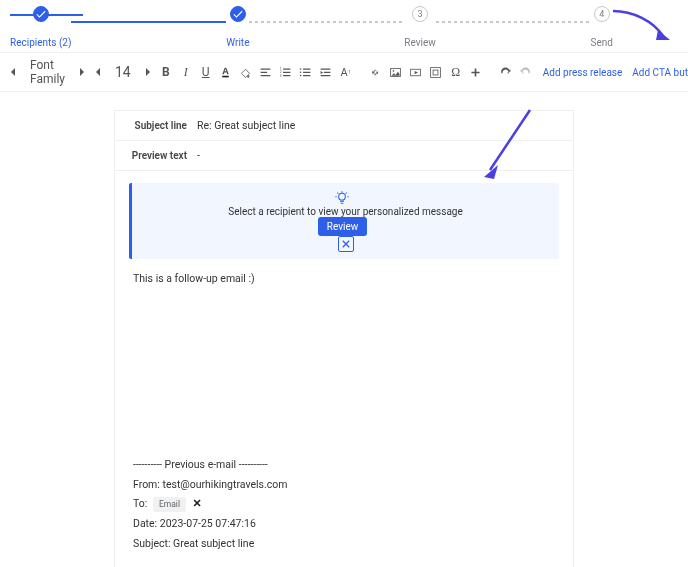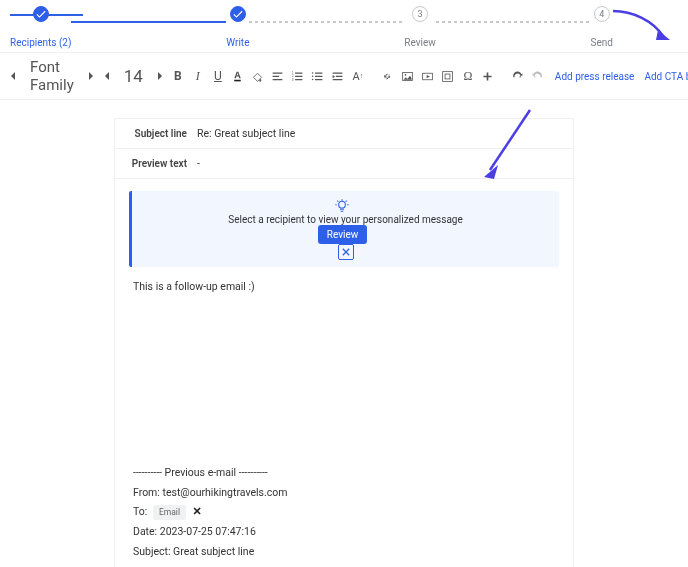--- a/index.html
+++ b/index.html
@@ -83,26 +83,26 @@
       display: inline-flex; align-items: center; justify-content: center;
       min-width: 18px; height: 20px;
       color: #555;
       cursor: pointer;
       font-size: 12px;
       padding: 0 2px;
     }
     .tbtn svg { width: 13px; height: 13px; fill: #555; }
     .tbtn.small svg { width: 8px; height: 8px; }
     .font-family {
-      font-size: 15px; color: #555;
+      font-size: 12px; color: #555;
       display: inline-flex; align-items: center;
       padding: 0 4px;
     }
     .font-size {
-      font-size: 17px; color: #555;
+      font-size: 14px; color: #555;
       display: inline-flex; align-items: center;
       padding: 0 4px;
     }
     .tdivider { width: 1px; height: 18px; background: #e3e5e8; margin: 0 4px; }
     .toolbar-spacer { flex: 1; }
     .toolbar-link {
       color: #2e5fe8;
       font-size: 10px;
       cursor: pointer;
       padding: 2px 4px;

